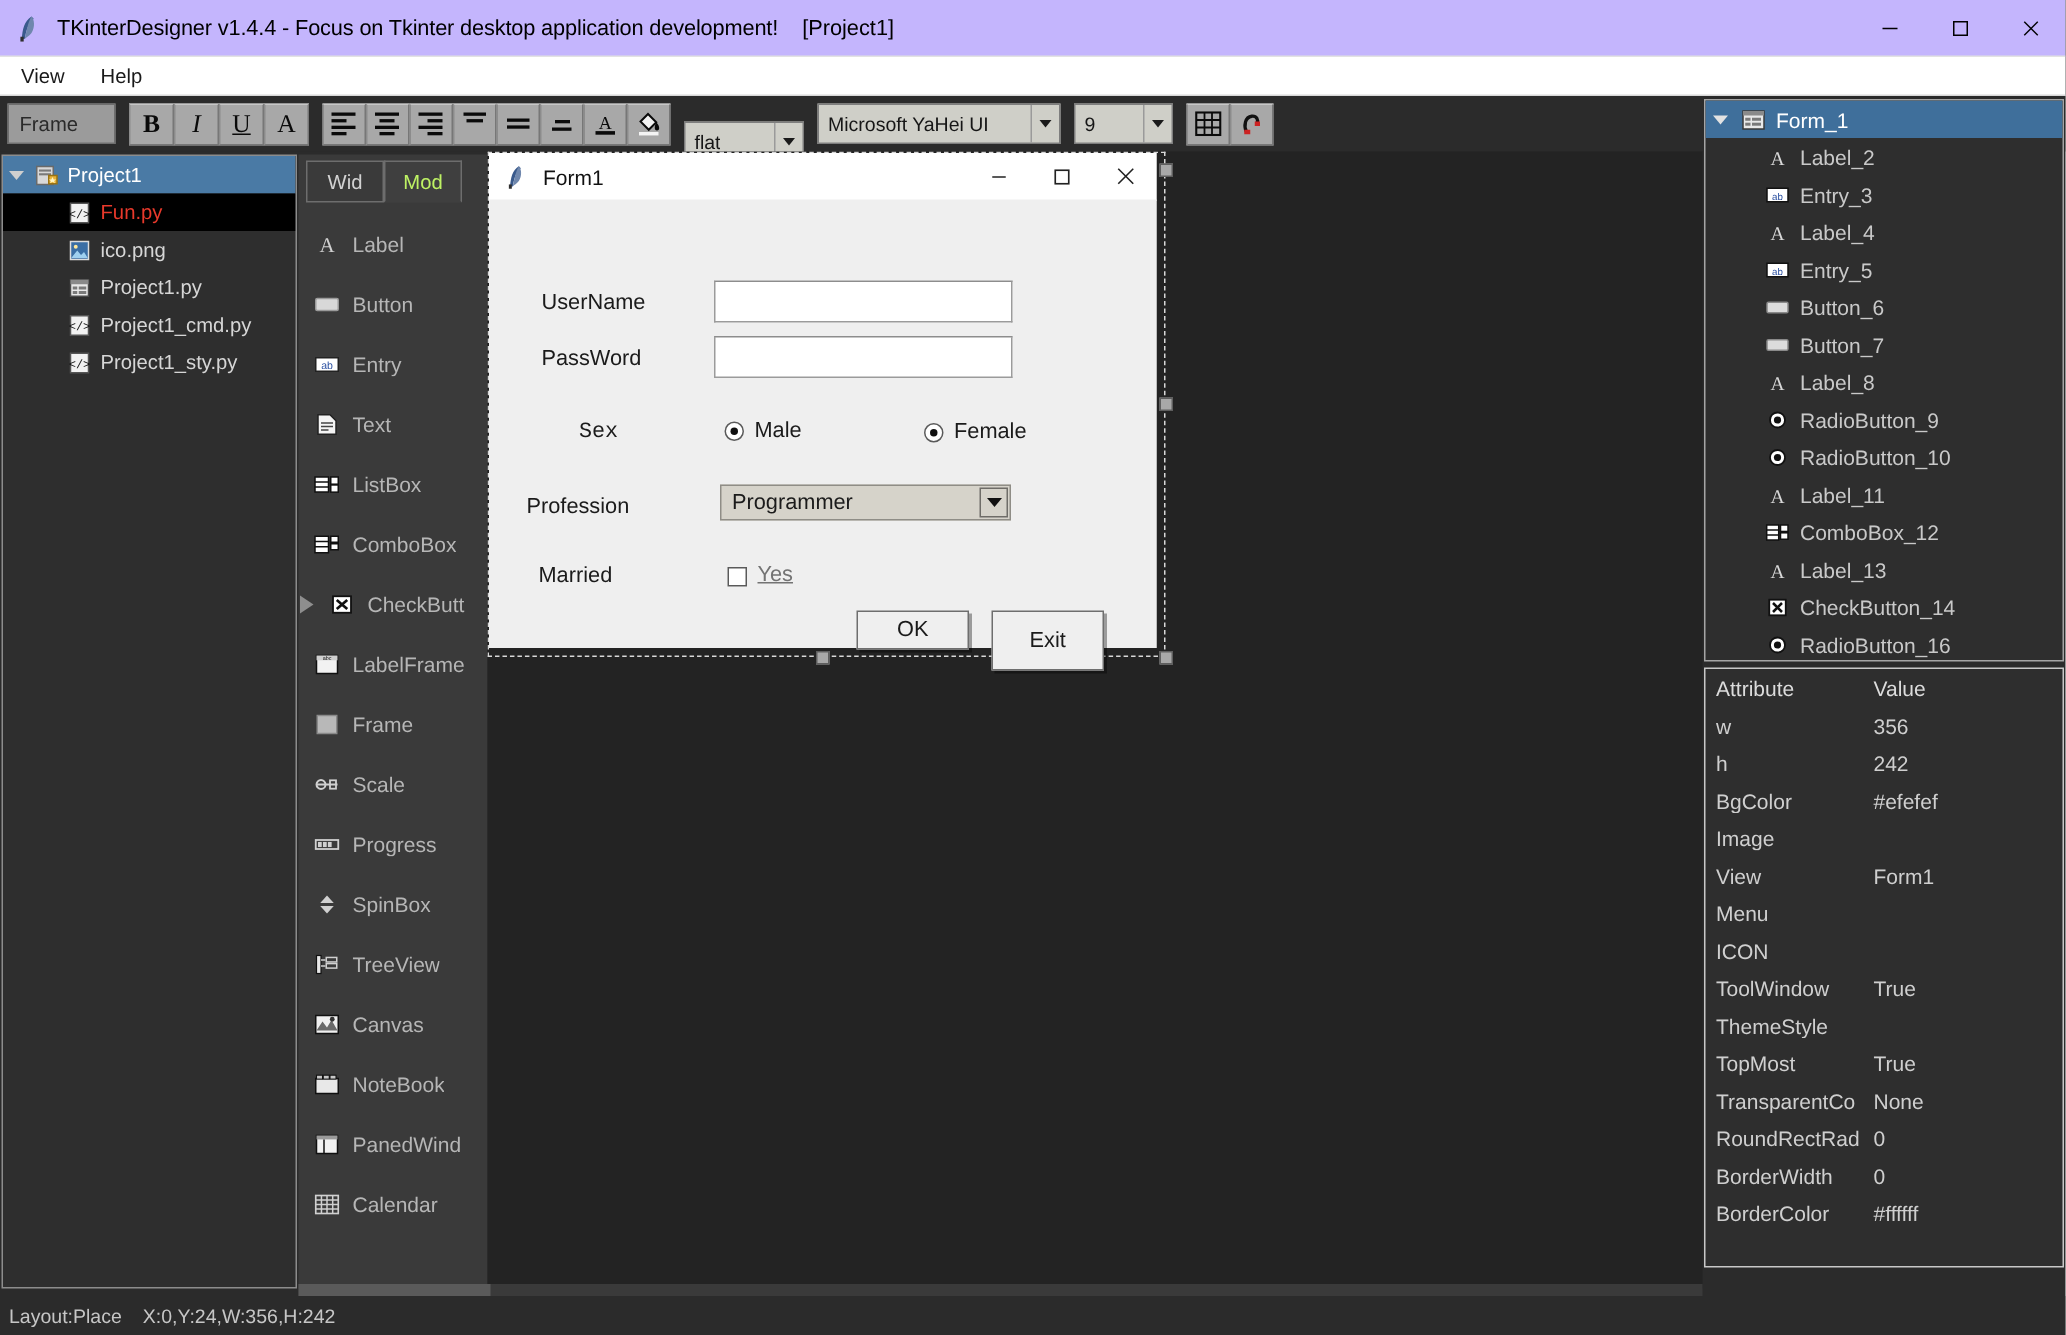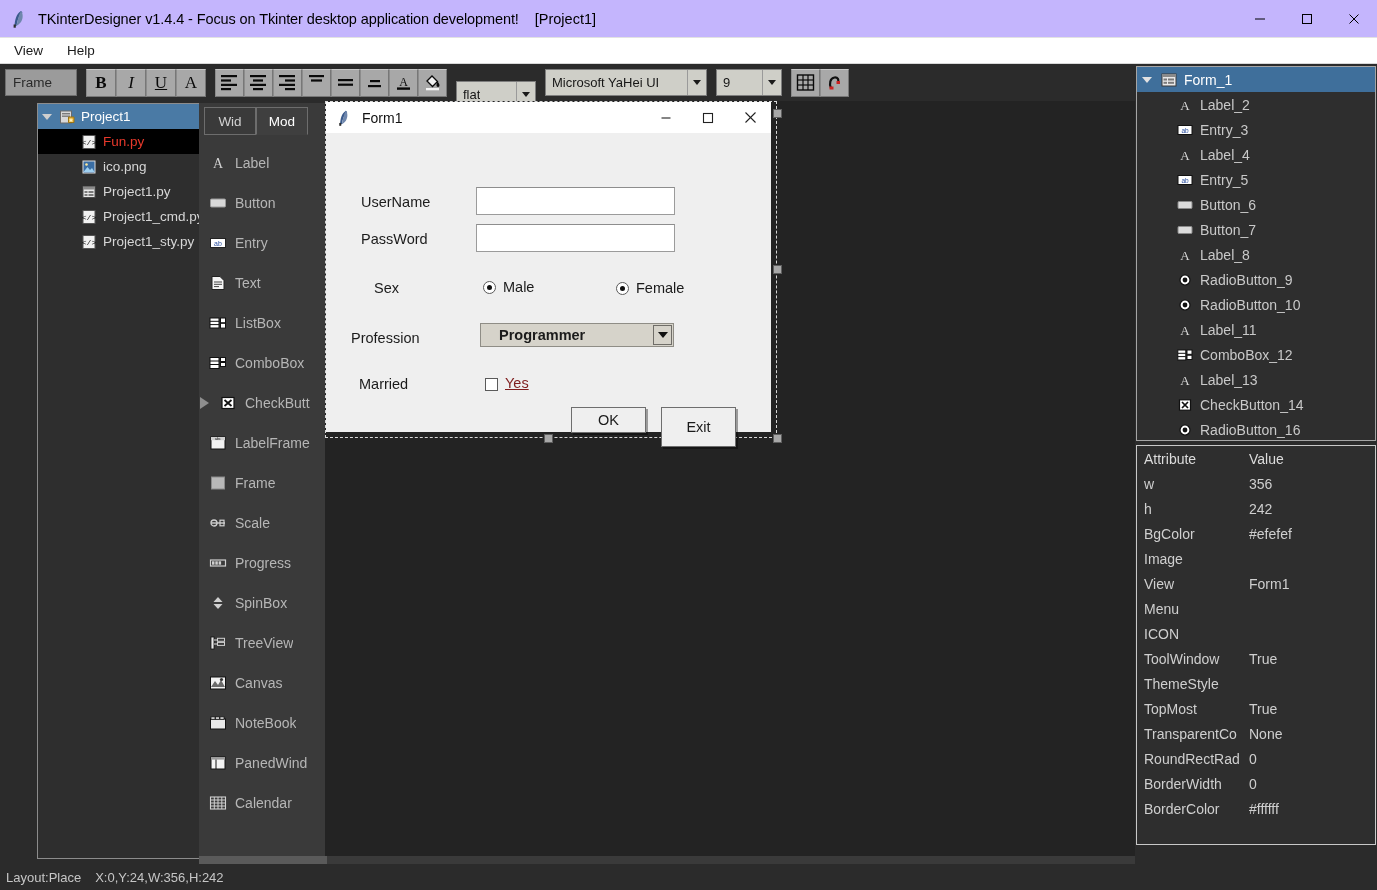--- a/index.html
+++ b/index.html
@@ -116,21 +116,20 @@
     display: flex; align-items: center; justify-content: center;
     margin-left: 8px;
   }
 
   
   #project-panel {
     position: absolute; left: 1px; top: 103px; width: 197px; height: 756px;
     background: #2e2e2e;
     border: 1px solid #8c8c8c;
     overflow: hidden;
-    margin-left: 36px;
   }
   .tree-row {
     display: flex; align-items: center; height: 25px;
     font-size: 13.5px; color: #d6d6d6; white-space: nowrap;
   }
   .tree-row.root { background: #4a7aa5; color: #ffffff; }
   .tree-row.selected-file { background: #000000; }
   .tree-row.selected-file .tree-label { color: #e8392b; }
   .tw-caret {
     width: 18px; display: flex; align-items: center; justify-content: center; flex: none;
@@ -151,21 +150,21 @@
     overflow: hidden;
   }
   #palette-tabs { display: flex; height: 32px; align-items: flex-end; padding-left: 5px; }
   .pal-tab {
     width: 52px; height: 28px;
     display: flex; align-items: center; justify-content: center;
     font-size: 13.5px; color: #d2d2d2;
     background: #3a3a3a;
     border: 1px solid #6d6d6d;
   }
-  .pal-tab.active { background: #3f3f3f; border-bottom-color: #3f3f3f; color: #ffffff; margin-top: 13px; }
+  .pal-tab.active { background: #3f3f3f; border-bottom-color: #3f3f3f; color: #bef264; margin-top: 13px; }
   #palette-list { padding-top: 8px; }
   .pal-item {
     display: flex; align-items: center; height: 40px;
     font-size: 14px; color: #b6b6b6; white-space: nowrap;
     padding-left: 6px; position: relative;
   }
   .pal-item .pal-ico {
     width: 26px; display: flex; align-items: center; justify-content: center; flex: none;
     color: #cfcfcf;
   }
@@ -227,32 +226,32 @@
     width: 13px; height: 13px; border-radius: 50%;
     border: 1px solid #5a5a5a; background: #fff;
     margin-right: 7px; position: relative; flex: none;
   }
   .fb-radio .rb::after {
     content: ""; position: absolute; left: 3px; top: 3px;
     width: 5px; height: 5px; border-radius: 50%; background: #101010;
   }
   .fb-check {
     position: absolute; display: flex; align-items: flex-end;
-    font-size: 14.5px; color: #7f1d1d; text-decoration: underline;
+    font-size: 14.5px; color: #737373; text-decoration: underline;
   }
   .fb-check .cb {
     width: 13px; height: 13px; border: 1px solid #5a5a5a; background: #fff;
     margin-right: 7px; flex: none;
   }
   .fb-combo {
     position: absolute; background: #d6d3ca;
     border: 1px solid #8f8d86;
     display: flex; align-items: center;
   }
-  .fb-combo .val { font-size: 14.5px; color: #1b1b1b; padding-left: 18px; font-weight: bold; }
+  .fb-combo .val { font-size: 14.5px; color: #1b1b1b; padding-left: 7px; }
   .fb-combo .arr {
     position: absolute; right: 1px; top: 1px; bottom: 1px; width: 19px;
     background: #d6d3ca; border: 1px solid #6f6d68;
     display: flex; align-items: center; justify-content: center;
   }
   .fb-combo .arr i {
     width: 0; height: 0;
     border-left: 5px solid transparent; border-right: 5px solid transparent;
     border-top: 6px solid #111;
   }
@@ -809,21 +808,21 @@
           </span>
         </div>
 
         <div id="form-body">
           <div class="fb-label" style="left:35px; top:60px;">UserName</div>
           <div class="fb-entry" style="left:150px; top:53px; width:199px; height:28px;"></div>
 
           <div class="fb-label" style="left:35px; top:97px;">PassWord</div>
           <div class="fb-entry" style="left:150px; top:90px; width:199px; height:28px;"></div>
 
-          <div class="fb-label" style="left:48px; top:146px;">Sex</div>
+          <div class="fb-label" style="left:60px; top:146px;font-family:Liberation Mono, monospace;">Sex</div>
           <div class="fb-radio" style="left:157px; top:145px;">
             <span class="rb"></span>
             <span>Male</span>
           </div>
           <div class="fb-radio" style="left:290px; top:146px;">
             <span class="rb"></span>
             <span>Female</span>
           </div>
 
           <div class="fb-label" style="left:25px; top:196px;">Profession</div>

